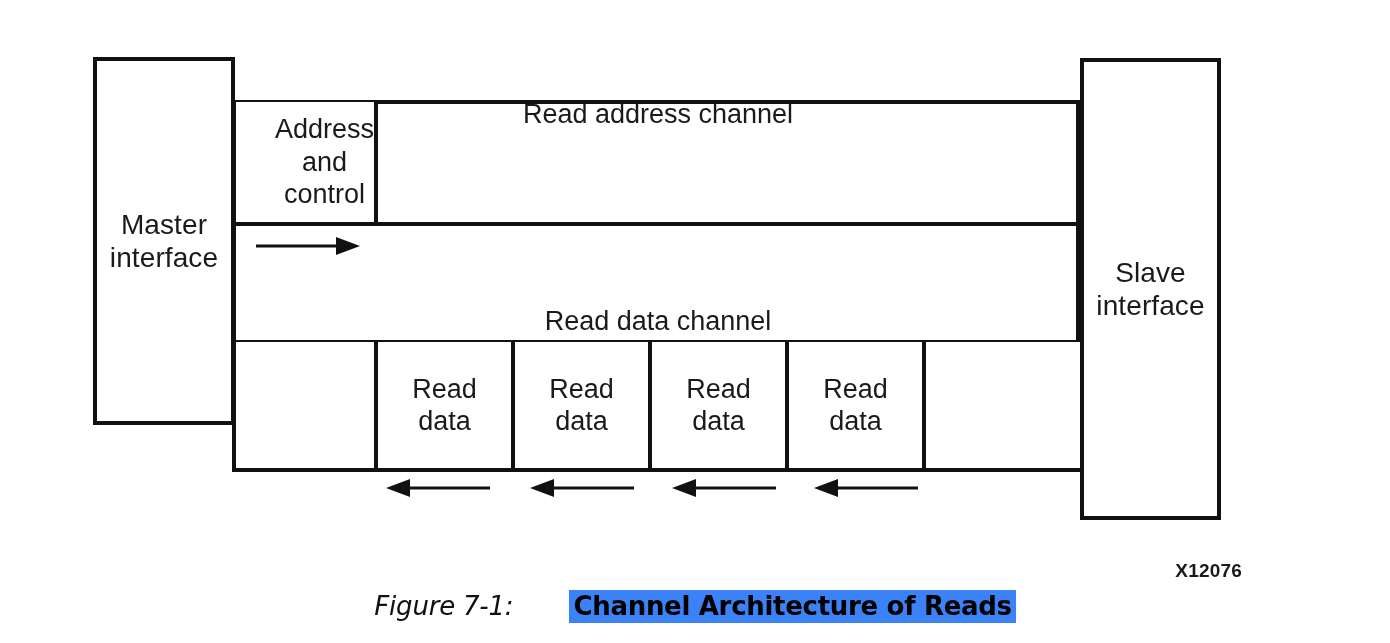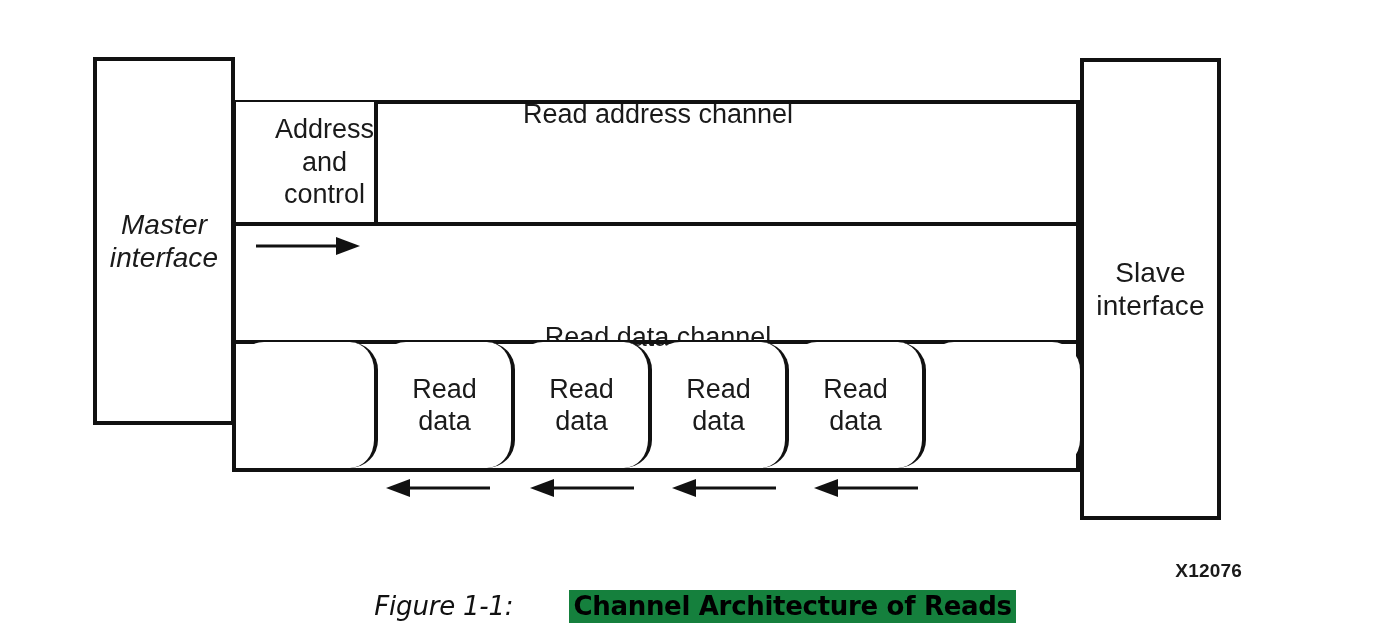--- a/index.html
+++ b/index.html
@@ -37,34 +37,34 @@
     text-align: center;
   }
   .iface-label {
     font-size: 28px;
     line-height: 1.18;
     letter-spacing: 0.1px;
     color: #1a1a1a;
     white-space: pre-line;
   }
 
-  #master-interface { left: 93px;  top: 57px;  width: 142px; height: 368px; font-style: italic; }
+  #master-interface { left: 93px;  top: 57px;  width: 142px; height: 368px; }
   #slave-interface  { left: 1080px; top: 58px; width: 141px; height: 462px; }
 
   
   .channel-title {
     font-size: 27px;
     line-height: 1;
     color: #1a1a1a;
     white-space: nowrap;
     text-align: center;
   }
 
   #read-address-channel-label { left: 236px; top: 70px;  width: 844px; margin-top: 31px; }
-  #read-data-channel-label    { left: 236px; top: 324px; width: 844px; }
+  #read-data-channel-label    { left: 236px; top: 308px; width: 844px; }
 
   
   .hrule {
     background: #111111;
     height: 4px;
   }
   
   .vrule {
     background: #111111;
     width: 4px;
@@ -113,21 +113,20 @@
     display: flex;
     align-items: stretch;
   }
   .data-cell {
     box-sizing: border-box;
     display: flex;
     align-items: center;
     justify-content: center;
     background: #ffffff;
     border-right: 4px solid #111111;
-    border-radius: 28px;
   }
   .data-cell:last-child { border-right: none; }
   .data-cell.spacer-left  { flex: 0 0 142px; border-right: 4px solid #111111; }
   .data-cell.beat         { flex: 0 0 137px; }
   .data-cell.spacer-right { flex: 1 1 auto; border-right: none; }
   .data-cell .cell-label {
     font-size: 27px;
     line-height: 1.2;
     text-align: center;
     color: #1a1a1a;
@@ -171,21 +170,21 @@
     font-size: 26px;
     font-weight: 400;
     color: #111111;
     letter-spacing: -0.2px;
   }
   #caption-title {
     font-family: "DejaVu Sans", sans-serif;
     font-weight: 700;
     font-size: 26px;
     color: #000000;
-    background: #15803d;
+    background: #3b82f6;
     padding: 1px 4px 2px 4px;
     margin-left: 56px;
     letter-spacing: -0.3px;
   }
 </style>
 </head>
 <body>
 
 <div id="figure-root">
 
@@ -256,17 +255,17 @@
     <polygon points="0,12 24,3 24,21" fill="#111111"></polygon>
   </svg>
   <svg class="arrow-svg" id="read-arrow-3" viewBox="0 0 104 24">
     <line x1="104" y1="12" x2="16" y2="12" stroke="#111111" stroke-width="3"></line>
     <polygon points="0,12 24,3 24,21" fill="#111111"></polygon>
   </svg>
 
   <div class="abs" id="figure-code">X12076</div>
 
   <div class="abs" id="figure-caption">
-    <span id="caption-number">Figure 1-1:</span>
+    <span id="caption-number">Figure 7-1:</span>
     <span id="caption-title">Channel Architecture of Reads</span>
   </div>
 
 </div>
 
 </body></html>

